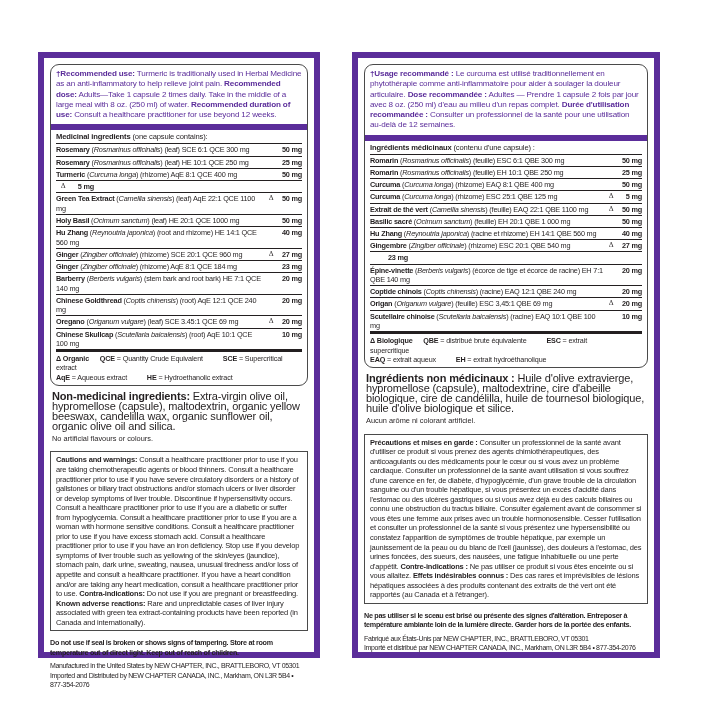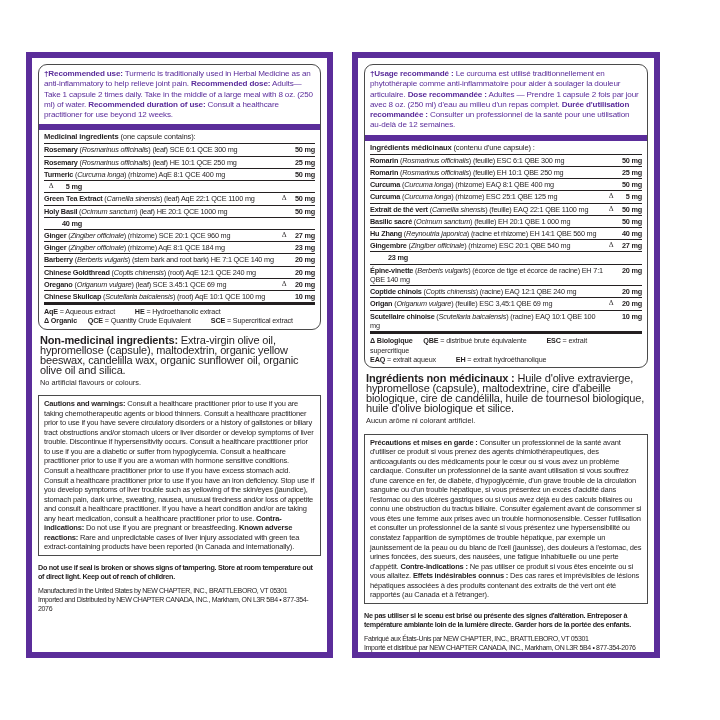--- a/index.html
+++ b/index.html
@@ -4,21 +4,21 @@
 <style>
   * { box-sizing: border-box; margin: 0; padding: 0; }
   html, body { width: 720px; height: 720px; background: #ffffff; overflow: hidden; }
   body { position: relative; font-family: "Liberation Sans", sans-serif; color: #231f20; }
 
   .panel {
     position: absolute; top: 52px; height: 606px;
     border: 6px solid #5b2d9a; background: #fff;
     padding: 6px 6px 4px 6px;
   }
-  #panel-en { left: 26px; width: 307px; }
+  #panel-en { left: 38px; width: 282px; }
   #panel-fr { left: 352px; width: 308px; }
 
   .rounded-box {
     border: 1.3px solid #4a4a4a; border-radius: 9px;
     padding: 4px 5px 3px 5px;
   }
   .use-text {
     color: #5b2d9a; font-size: 8.1px; line-height: 10.3px;
     font-family: "Liberation Sans", sans-serif; letter-spacing: -0.15px;
   }
@@ -93,20 +93,21 @@
           <span class="name"><b>Green Tea Extract</b> (<i>Camellia sinensis</i>) <span>(leaf) AqE 22:1 QCE 1100 mg</span></span>
           <span class="org">Δ</span>
           <span class="amt">50 mg</span>
         </div>
         <div class="ing-row">
           <span class="name"><b>Holy Basil</b> (<i>Ocimum sanctum</i>) <span>(leaf) HE 20:1 QCE 1000 mg</span></span>
           <span class="org"></span>
           <span class="amt">50 mg</span>
         </div>
         <div class="ing-row">
+          <span class="name"><b>Hu Zhang</b> (<i>Reynoutria japonica</i>) <span>(root and rhizome) HE 14:1 QCE 560 mg</span></span>
           <span class="org"></span>
           <span class="amt">40 mg</span>
         </div>
         <div class="ing-row">
           <span class="name"><b>Ginger</b> (<i>Zingiber officinale</i>) <span>(rhizome) SCE 20:1 QCE 960 mg</span></span>
           <span class="org">Δ</span>
           <span class="amt">27 mg</span>
         </div>
         <div class="ing-row">
           <span class="name"><b>Ginger</b> (<i>Zingiber officinale</i>) <span>(rhizome) AqE 8:1 QCE 184 mg</span></span>
@@ -128,28 +129,28 @@
           <span class="org">Δ</span>
           <span class="amt">20 mg</span>
         </div>
         <div class="ing-row last">
           <span class="name"><b>Chinese Skullcap</b> (<i>Scutellaria baicalensis</i>) <span>(root) AqE 10:1 QCE 100 mg</span></span>
           <span class="org"></span>
           <span class="amt">10 mg</span>
         </div>
       </div>
     <div class="legend">
-      <div>
-        <span><b>AqE</b><span> = Aqueous extract</span></span>
-        <span><b>HE</b><span> = Hydroethanolic extract</span></span>
-      </div>
       <div>
         <span><b>Δ Organic</b></span>
         <span><b>QCE</b><span> = Quantity Crude Equivalent</span></span>
         <span><b>SCE</b><span> = Supercritical extract</span></span>
+      </div>
+      <div>
+        <span><b>AqE</b><span> = Aqueous extract</span></span>
+        <span><b>HE</b><span> = Hydroethanolic extract</span></span>
       </div>
     </div>
   </div>
 
   <p class="nonmed">
     <b>Non-medicinal ingredients:</b><span> Extra-virgin olive oil, hypromellose (capsule), maltodextrin, organic yellow beeswax, candelilla wax, organic sunflower oil, organic olive oil and silica.</span>
   </p>
   <p class="noart">No artificial flavours or colours.</p>
 
   <div class="caution-box">

